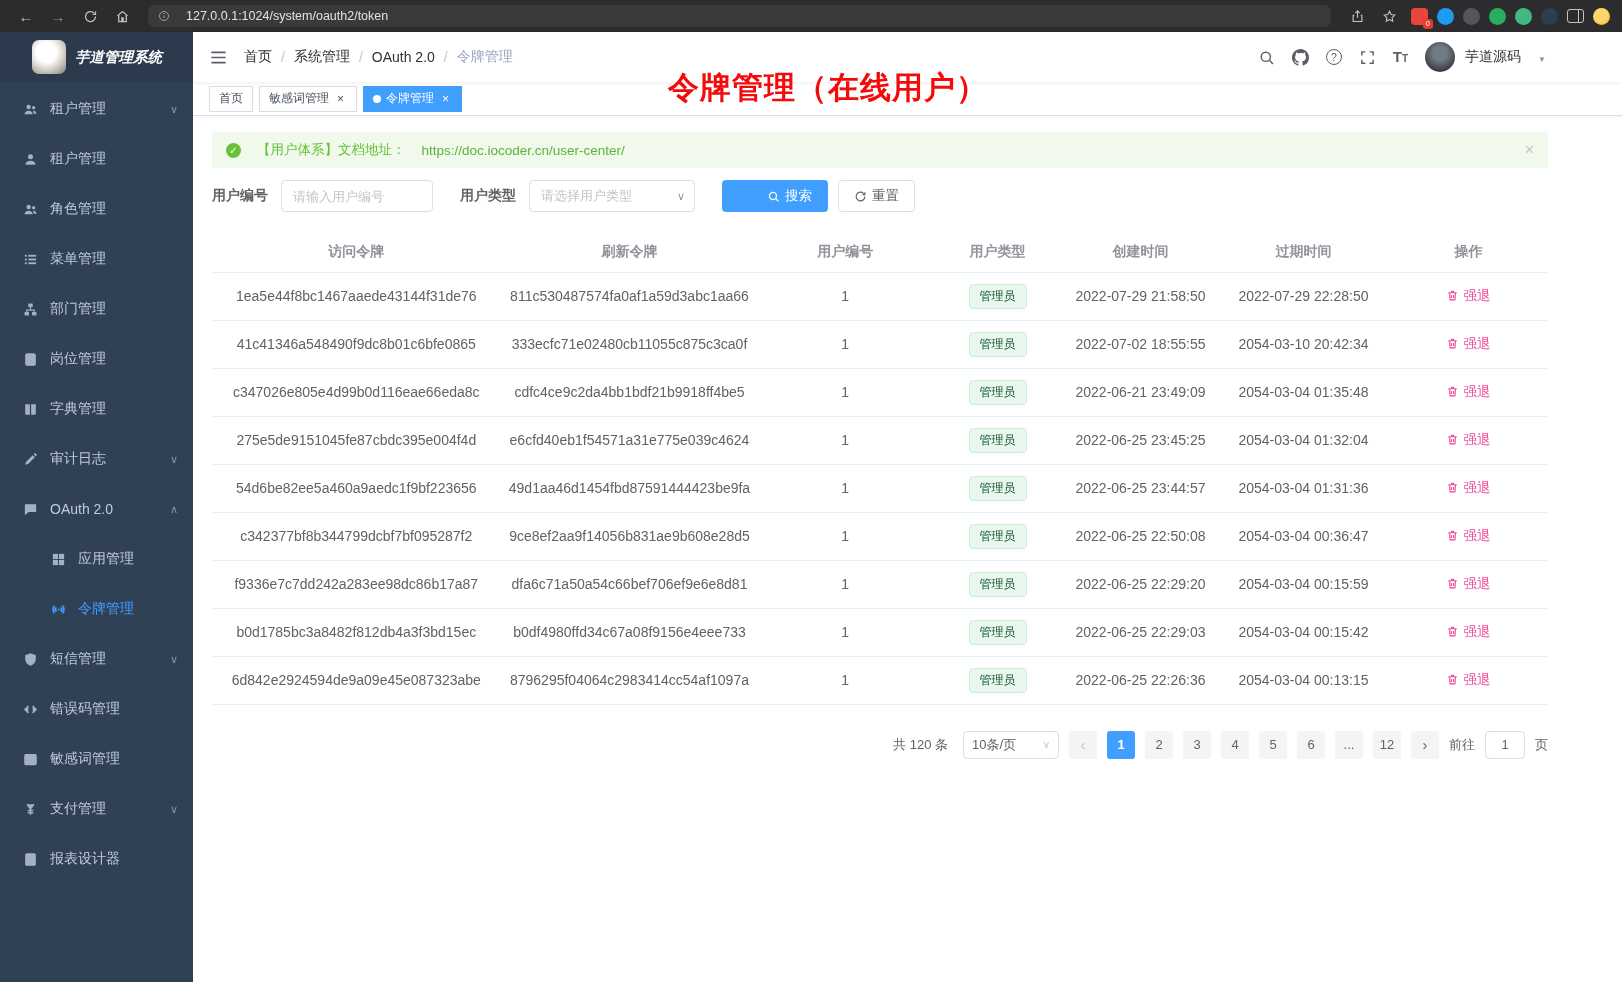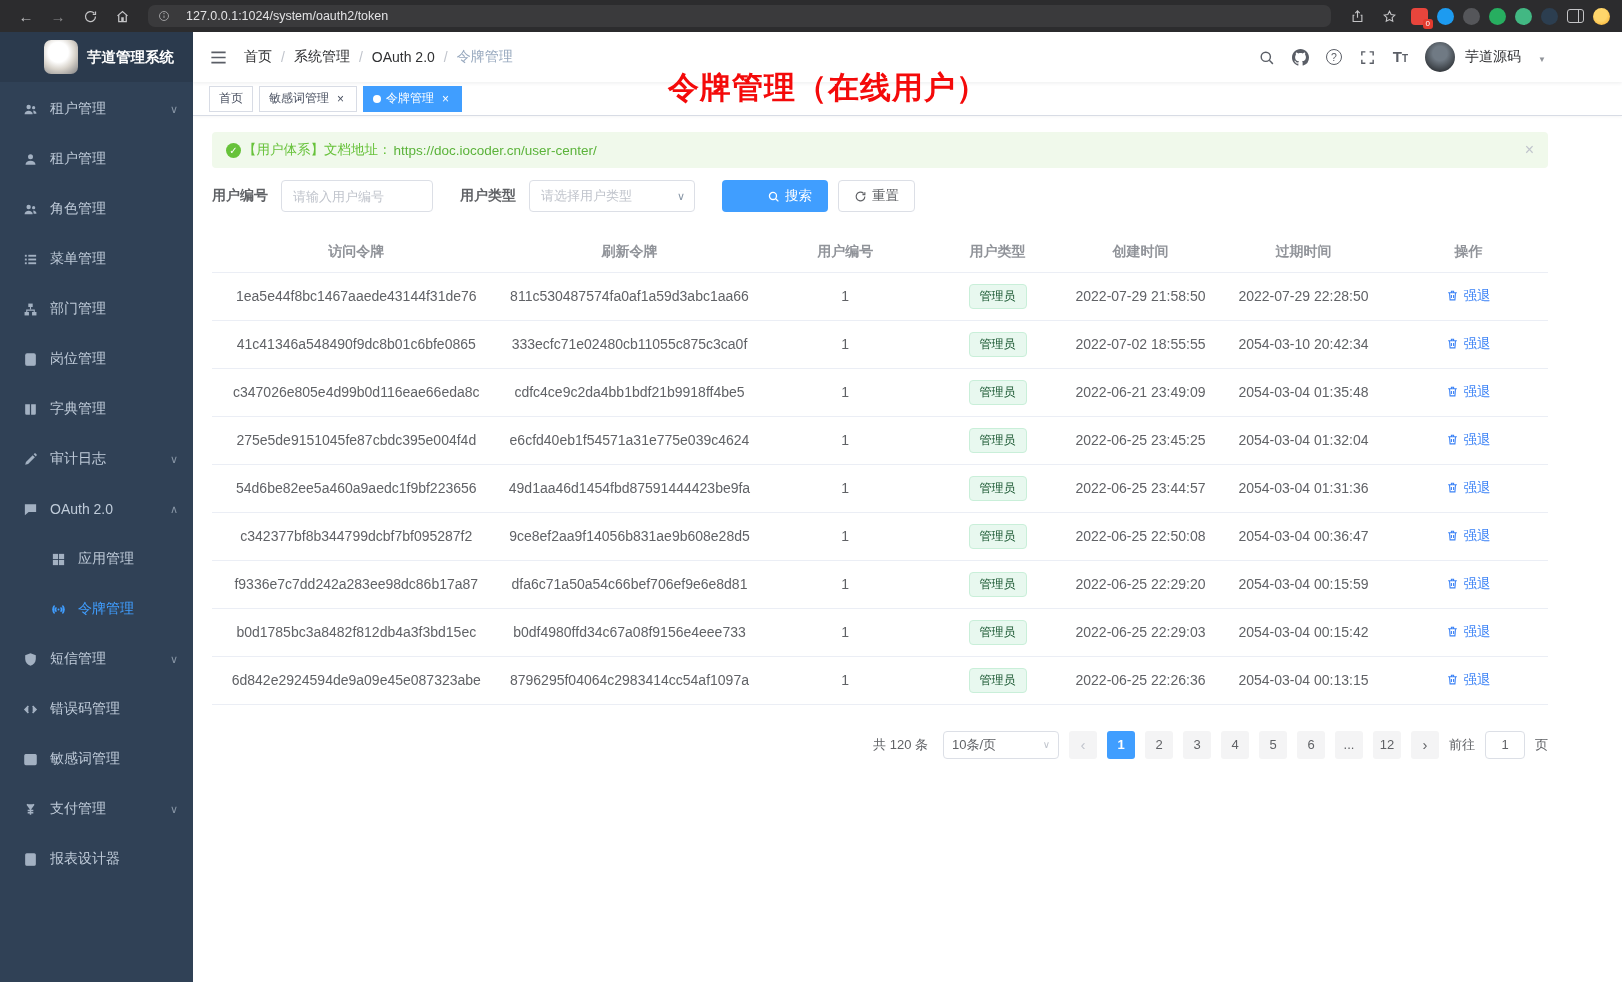--- a/index.html
+++ b/index.html
@@ -19,21 +19,21 @@
   .ext.sq { border-radius:4px; }
   .ext-badge { position:absolute; bottom:-4px; right:-5px; background:#e33b2e; color:#fff; font-size:8px; line-height:10px; padding:0 3px; border-radius:3px; }
   .panel-icon { width:17px; height:14px; border:1.5px solid #c4c4c6; border-radius:3px; position:relative; cursor:pointer; }
   .panel-icon::after { content:""; position:absolute; top:0; bottom:0; right:4px; width:1.5px; background:#c4c4c6; }
 
   
   .app { display:flex; height:950px; }
 
   
   .sidebar { flex:0 0 193px; width:193px; background:#304156; display:flex; flex-direction:column; }
-  .logo { height:50px; display:flex; align-items:center; gap:9px; padding-left:44px; background:#2b3a4d; cursor:pointer; }
+  .logo { height:50px; display:flex; align-items:center; gap:9px; padding-left:32px; background:#2b3a4d; cursor:pointer;font-style:italic; }
   .logo-img { width:34px; height:34px; border-radius:7px; flex:0 0 auto;
     background: radial-gradient(circle at 42% 36%, #ffffff 0 34%, #d9d4cc 58%, #7d7d80 100%); }
   .logo-title { color:#fff; font-size:14.5px; font-weight:bold; white-space:nowrap; }
   .menu { flex:1; padding-top:2px; overflow:hidden; }
   .menu-item { height:50px; display:flex; align-items:center; padding:0 15px 0 21px; font-size:14px; color:#bfcbd9; cursor:pointer; white-space:nowrap; }
   .menu-item.sub { padding-left:49px; }
   .menu-item.active { color:#409eff; }
   .mi-icon { width:18px; height:18px; margin-right:11px; display:flex; align-items:center; justify-content:center; color:#a3b1c2; flex:0 0 auto; }
   .menu-item.active .mi-icon { color:#409eff; }
   .mi-icon svg { width:15px; height:15px; fill:currentColor; }
@@ -71,21 +71,21 @@
   .tag { height:26px; display:inline-flex; align-items:center; gap:5px; padding:0 9px; border:1px solid #d8dce5; background:#fff; color:#495060; font-size:12px; cursor:pointer; }
   .tag .dot { width:8px; height:8px; border-radius:50%; background:#fff; display:none; }
   .tag.active { background:#409eff; border-color:#409eff; color:#fff; }
   .tag.active .dot { display:inline-block; }
   .tag .close { font-size:12px; width:13px; text-align:center; }
   .tag .close::before { content:"×"; }
 
   
   .content { flex:1; padding:16px 74px 0 19px; background:#fff; min-width:0; }
 
-  .alert { height:36px; background:#f0f9eb; border-radius:4px; display:flex; align-items:center; gap:2px; padding:0 14px; margin-bottom:12px; }
+  .alert { height:36px; background:#f0f9eb; border-radius:4px; display:flex; align-items:center; gap:16px; padding:0 14px; margin-bottom:12px; }
   .alert-check { width:15px; height:15px; border-radius:50%; background:#67c23a; color:#fff; font-size:10px; display:flex; align-items:center; justify-content:center; flex:0 0 auto; }
   .alert-check::before { content:"✓"; }
   .alert-text { color:#67c23a; font-size:13.5px; }
   .alert-link { color:#5bb33a; font-size:13.5px; cursor:pointer; }
   .alert-close { margin-left:auto; color:#c0c4cc; font-size:16px; cursor:pointer; }
   .alert-close::before { content:"×"; }
 
   .filter { display:flex; align-items:center; margin-bottom:20px; }
   .f-label { font-size:14px; font-weight:bold; color:#606266; margin-right:13px; white-space:nowrap; }
   .f-input { width:152px; height:32px; border:1px solid #dcdfe6; border-radius:4px; padding:0 11px; font-size:13px; color:#606266; margin-right:27px; outline:none; font-family:inherit; }
@@ -97,26 +97,26 @@
   .btn-plain { background:#fff; border-color:#dcdfe6; color:#606266; }
 
   .tokens-table { width:100%; border-collapse:collapse; table-layout:fixed; }
   .tokens-table th { height:40px; font-size:14px; color:#909399; font-weight:bold; text-align:center; border-bottom:1px solid #ebeef5; white-space:nowrap; }
   .tokens-table th:nth-child(1){width:21.6%} .tokens-table th:nth-child(2){width:19.3%}
   .tokens-table th:nth-child(3){width:13%}  .tokens-table th:nth-child(4){width:9.8%}
   .tokens-table th:nth-child(5){width:11.6%}.tokens-table th:nth-child(6){width:12.8%}
   .tokens-table th:nth-child(7){width:11.9%}
   .tokens-table td { height:48px; font-size:14px; color:#606266; text-align:center; border-bottom:1px solid #ebeef5; white-space:nowrap; overflow:hidden; }
   .tag-success { display:inline-block; padding:3px 10px; font-size:12px; border-radius:4px; background:#e8f8ef; border:1px solid #c9efd9; color:#14532d; }
-  .action-link { color:#3b82f6; font-size:13.5px; display:inline-flex; align-items:center; gap:4px; cursor:pointer; }
+  .action-link { color:#ec4899; font-size:13.5px; display:inline-flex; align-items:center; gap:4px; cursor:pointer; }
   .action-link svg { width:13px; height:13px; }
 
   .pagination { display:flex; align-items:center; justify-content:flex-end; gap:10px; margin-top:26px; font-size:13px; color:#606266; }
   .pg-total { margin-right:5px; }
-  .pg-size { width:116px; height:28px; border:1px solid #dcdfe6; border-radius:4px; display:flex; align-items:center; justify-content:space-between; padding:0 8px; cursor:pointer;gap:8px; }
+  .pg-size { width:96px; height:28px; border:1px solid #dcdfe6; border-radius:4px; display:flex; align-items:center; justify-content:space-between; padding:0 8px; cursor:pointer;gap:8px; }
   .pg-size .mi-chevron { color:#c0c4cc; font-size:10px; }
   .pg-pages { display:flex; gap:10px; }
   .pg-btn { min-width:28px; height:28px; background:#f4f4f5; border-radius:3px; display:flex; align-items:center; justify-content:center; font-size:13px; color:#606266; cursor:pointer; padding:0 4px; }
   .pg-btn.active { background:#409eff; color:#fff; font-weight:bold; }
   .pg-prev::before { content:"‹"; font-size:15px; }
   .pg-prev.disabled { color:#c0c4cc; }
   .pg-next::before { content:"›"; font-size:15px; }
   .pg-goto-input { width:40px; height:28px; border:1px solid #dcdfe6; border-radius:4px; text-align:center; font-size:13px; color:#606266; outline:none; font-family:inherit; }
 
   .annotation { position:fixed; top:67px; left:668px; font-size:31px; font-weight:bold; color:#f40a0a; letter-spacing:1px; z-index:60; pointer-events:none; white-space:nowrap; }

